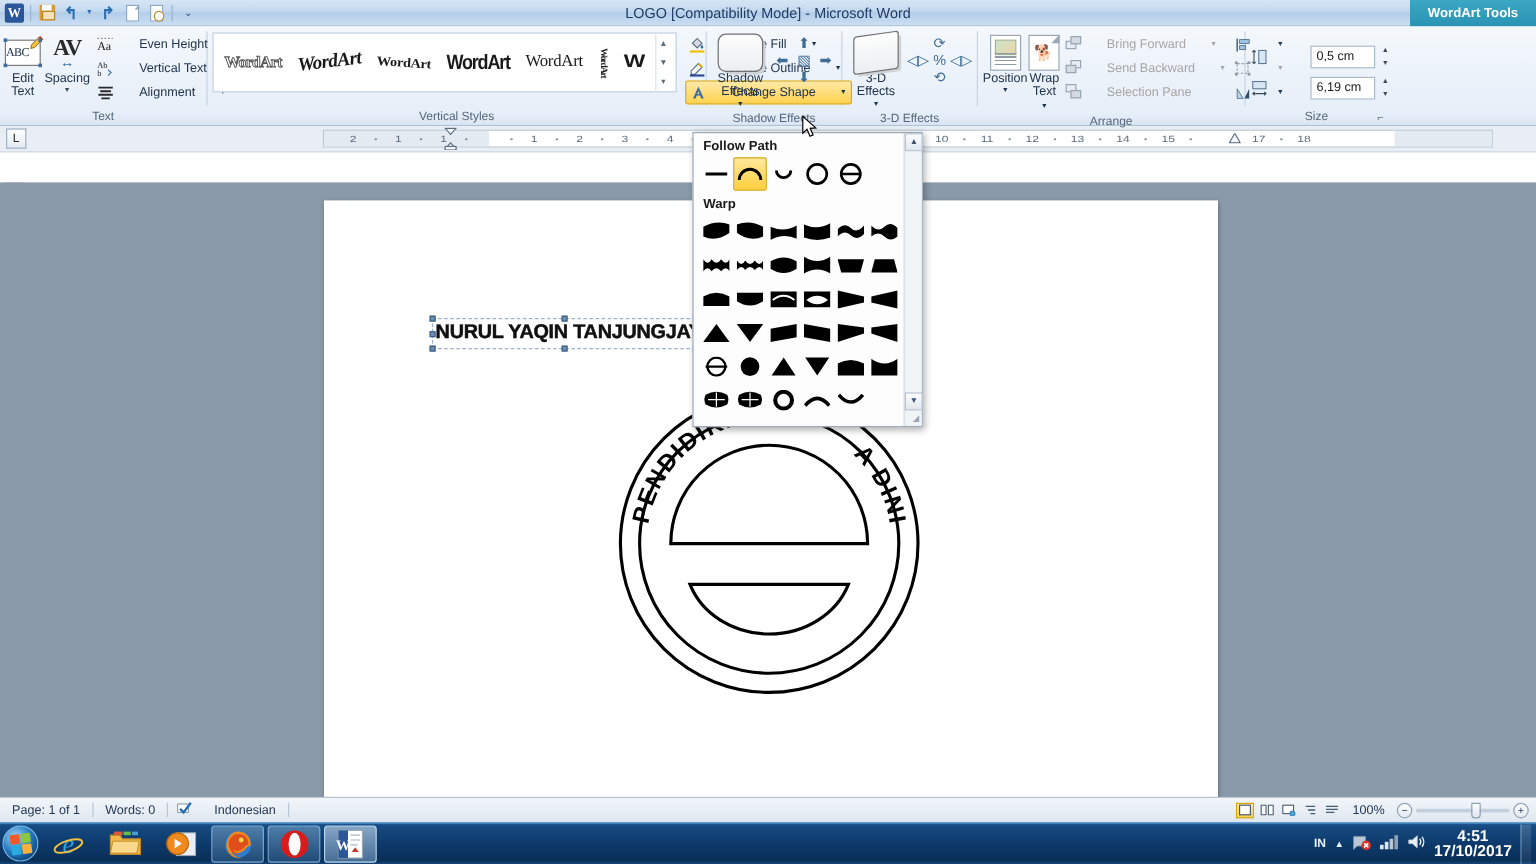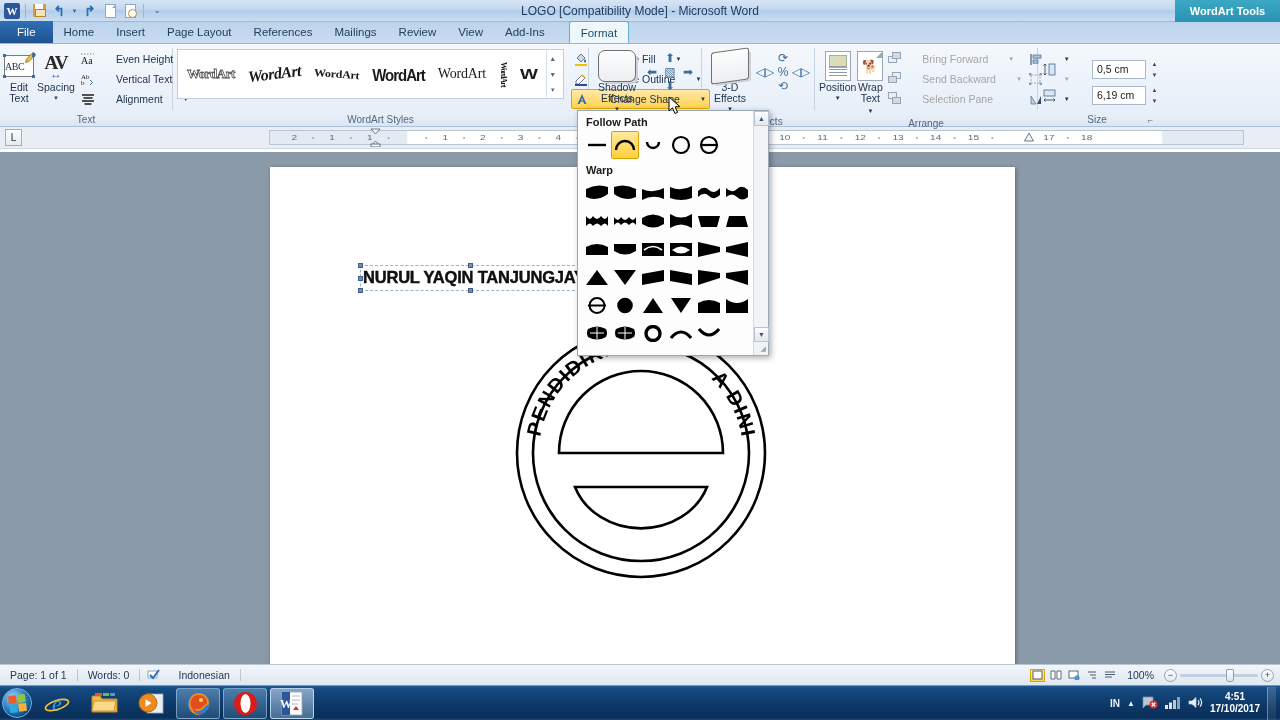--- a/index.html
+++ b/index.html
@@ -225,21 +225,21 @@
     width:30px;height:30px;margin-left:2px;border-radius:50%;
     background:radial-gradient(circle at 35% 30%,#9fd4f5,#2a7fc4 45%,#0f4c86 75%,#062a4d);
     border:1px solid #6fb6e8; display:flex;align-items:center;justify-content:center;
   }
   .orb-inner { width:17px;height:17px;display:grid;grid-template-columns:1fr 1fr;grid-template-rows:1fr 1fr;gap:1.5px;transform:rotate(-8deg);}
   .orb-inner i { border-radius:1px; }
   .tb-item { width:44px;height:31px;margin-left:3px;display:flex;align-items:center;justify-content:center;border-radius:3px;}
   .tb-item.open { background:linear-gradient(to bottom,rgba(190,225,250,.34),rgba(120,180,230,.22)); border:1px solid rgba(170,215,250,.55);}
   .tb-item.active { background:linear-gradient(to bottom,rgba(225,240,253,.55),rgba(165,205,240,.4)); border:1px solid rgba(200,230,252,.8);}
   .tray { margin-left:auto; display:flex; align-items:center; gap:7px; padding-right:4px; color:#e8f2fb; font-size:10px;font-weight:bold;}
-  .clock { text-align:center; line-height:12px; font-size:10px; color:#fff; }
+  .clock { text-align:center; line-height:12px; font-size:13px; color:#fff; }
   .showdesk { width:9px;height:33px;background:linear-gradient(to bottom,rgba(255,255,255,.16),rgba(255,255,255,.05));border-left:1px solid rgba(180,215,245,.45);}
 </style>
 </head>
 <body>
 
 <div id="app">
 
   <div class="titlebar">
     <div class="qat">
       <div class="qat-btn">
@@ -266,34 +266,20 @@
         </div>
       <div class="qat-sep"></div>
       <div class="qat-btn">
           <span style="font-size:8px;color:#33507a">⌄</span>
         </div>
     </div>
     <div class="title-text">LOGO [Compatibility Mode]  -  Microsoft Word</div>
     <div class="wat-tab">WordArt Tools</div>
   </div>
 
-  <div class="tabstrip">
-    <div class="tab file">File</div>
-    <div class="tab">Home</div>
-    <div class="tab">Insert</div>
-    <div class="tab">Page Layout</div>
-    <div class="tab">References</div>
-    <div class="tab">Mailings</div>
-    <div class="tab">Review</div>
-    <div class="tab">View</div>
-    <div class="tab">Add-Ins</div>
-    <div style="width:13px"></div>
-    <div class="tab ctx-active">Format</div>
-    <div class="ctx-gap"></div>
-  </div>
 
   <div class="ribbon">
 
     <div class="grp" style="width:172px">
       <div class="grp-body">
         <div class="bigbtn">
           <div class="glyph">
             <div class="edittext-ico">
               <span style="font-size:10px;letter-spacing:-0.5px;">ABC</span>
               <svg class="pencil" viewBox="0 0 16 16">
@@ -400,21 +386,21 @@
               <svg width="14" height="14" viewBox="0 0 14 14">
                   <path d="M7 2L11.5 12h-2.2L7 6 4.7 12H2.5z" fill="#3a6ea5"></path>
                   <path d="M4.8 9h4.4" stroke="#3a6ea5" stroke-width="1.3"></path>
                 </svg>
             </span>
             <span>Change Shape</span>
             <span style="font-size:6px">▼</span>
           </div>
         </div>
       </div>
-      <div class="grp-label">WordArt Styles</div>
+      <div class="grp-label">Vertical Styles</div>
     </div>
     <div class="grp-sep"></div>
 
     <div class="grp" style="width:112px">
       <div class="grp-body" style="justify-content:flex-start;gap:2px">
         <div class="bigbtn" style="width:58px">
           <div class="glyph">
               <div class="shadowbox"></div>
             </div>
           <span>Shadow<br>Effects</span>

